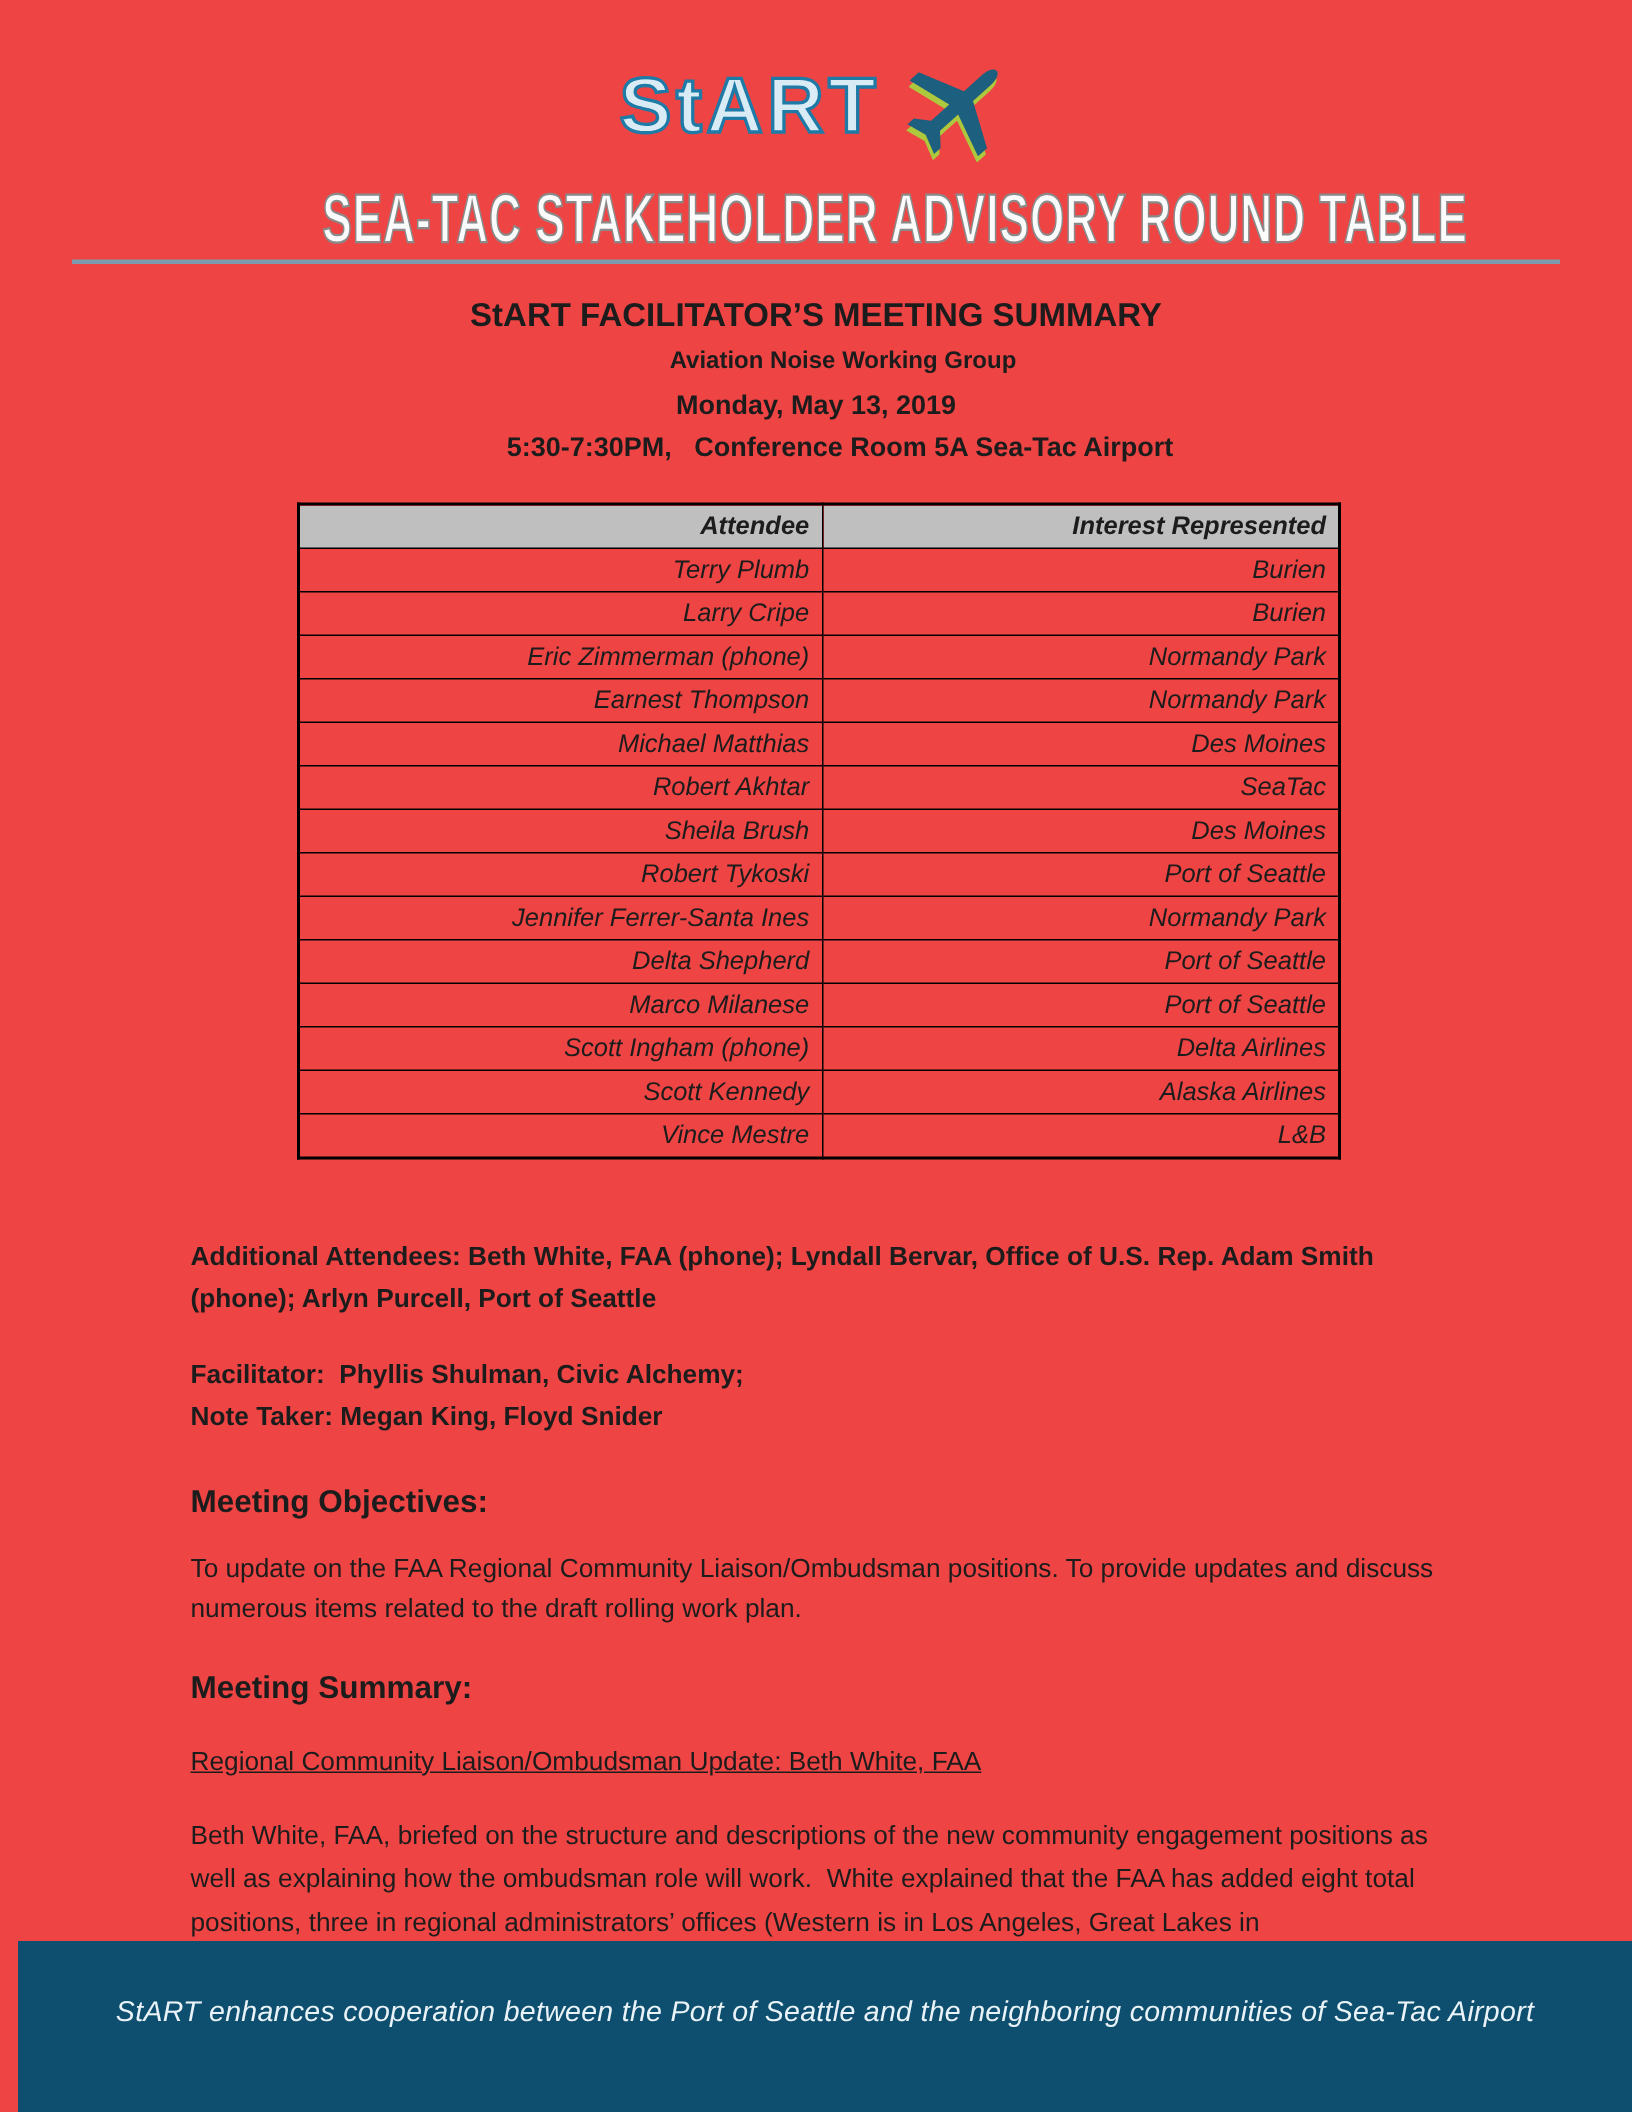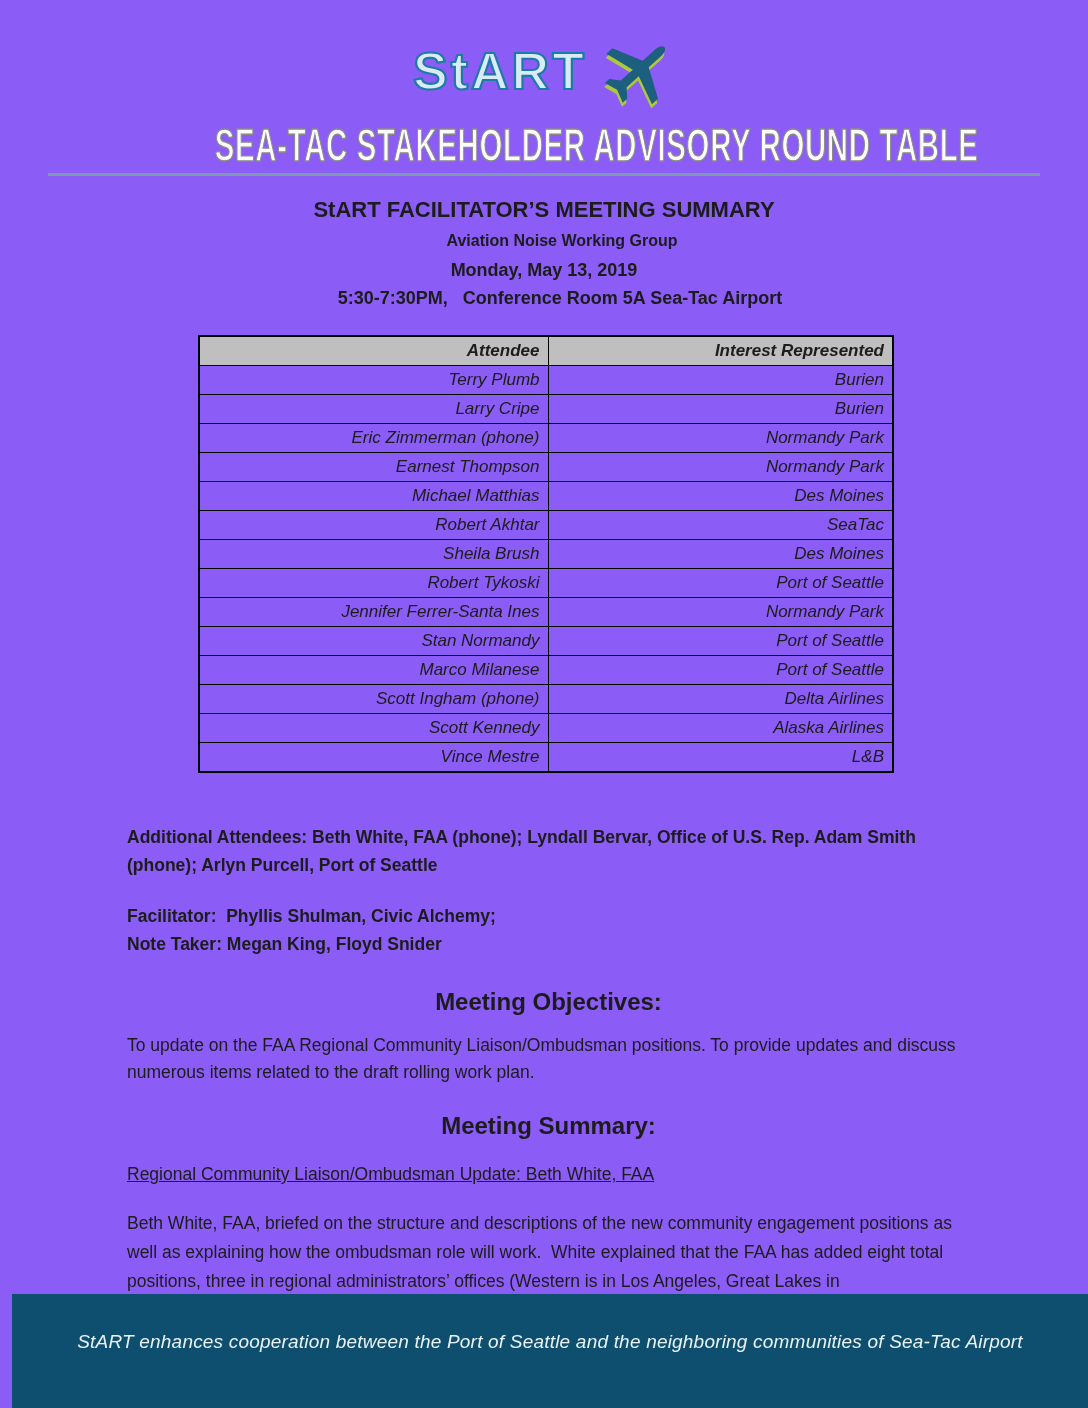--- a/index.html
+++ b/index.html
@@ -1,21 +1,21 @@
 <!DOCTYPE html>
 <html><head>
 <meta charset="utf-8">
 <style>
   html,body { margin:0; padding:0; background:#ffffff; }
   .page {
     position: relative;
     width: 1088px;
     height: 1408px;
     margin: 0 auto;
-    background: #8b5cf6;
+    background: #ef4444;
     overflow: hidden;
     font-family: "Liberation Sans", sans-serif;
     color: #1c1c1c;
   }
   
   .logo-row {
     padding-top: 28px;
     display: flex;
     justify-content: center;
     align-items: center;
@@ -89,25 +89,24 @@
     max-width: 850px;
     font-size: 17.5px;
     line-height: 28px;
     white-space: pre-wrap;
   }
   .bold { font-weight: bold; }
   .mt-additional { margin-top: 50px; }
   .mt-facilitator { margin-top: 23px; }
   .section-heading {
     margin: 0 118px 0 127px;
-    font-size: 24px;
+    font-size: 21px;
     font-weight: bold;
     line-height: 26px;
     white-space: pre-wrap;
-    text-align: center;
   }
   .mt-obj-head { margin-top: 31px; }
   .mt-obj-body { margin-top: 17px; line-height: 27px; }
   .mt-sum-head { margin-top: 27px; }
   .mt-sub { margin-top: 21px; text-decoration: underline; }
   .mt-sum-body { margin-top: 21px; line-height: 29px; }
   
   .footer {
     position: absolute;
     left: 12px; right: 0; bottom: 0;
@@ -195,21 +194,21 @@
         </tr>
         <tr>
           <td>Robert Tykoski</td>
           <td>Port of Seattle</td>
         </tr>
         <tr>
           <td>Jennifer Ferrer-Santa Ines</td>
           <td>Normandy Park</td>
         </tr>
         <tr>
-          <td>Stan Normandy</td>
+          <td>Delta Shepherd</td>
           <td>Port of Seattle</td>
         </tr>
         <tr>
           <td>Marco Milanese</td>
           <td>Port of Seattle</td>
         </tr>
         <tr>
           <td>Scott Ingham (phone)</td>
           <td>Delta Airlines</td>
         </tr>

